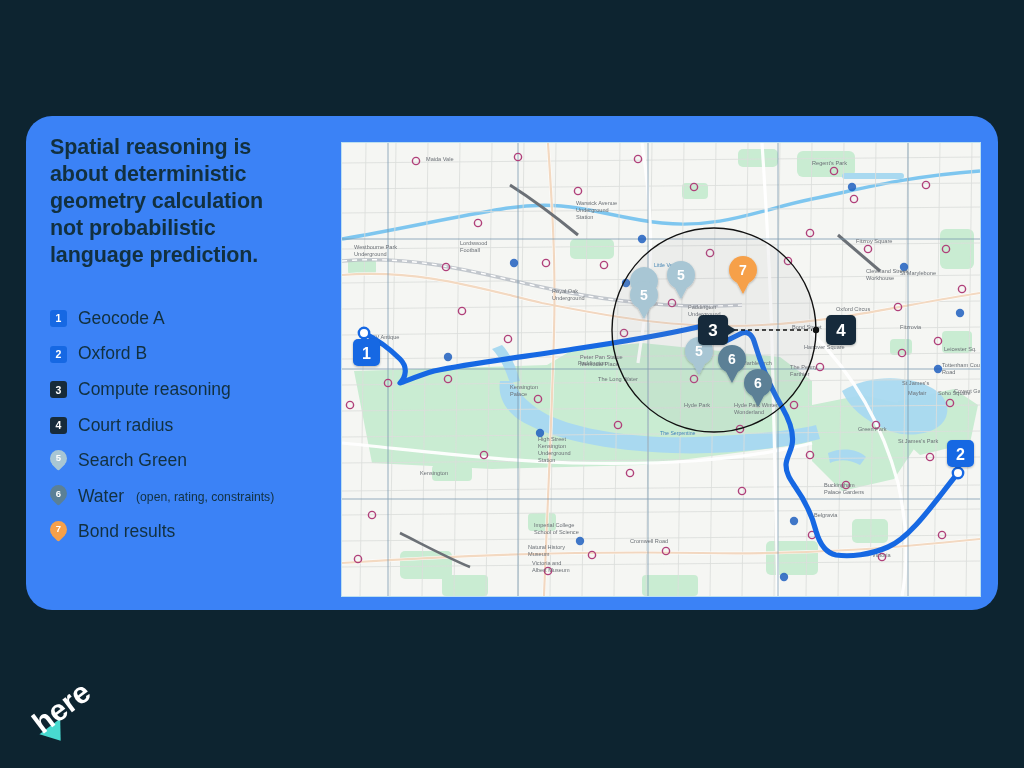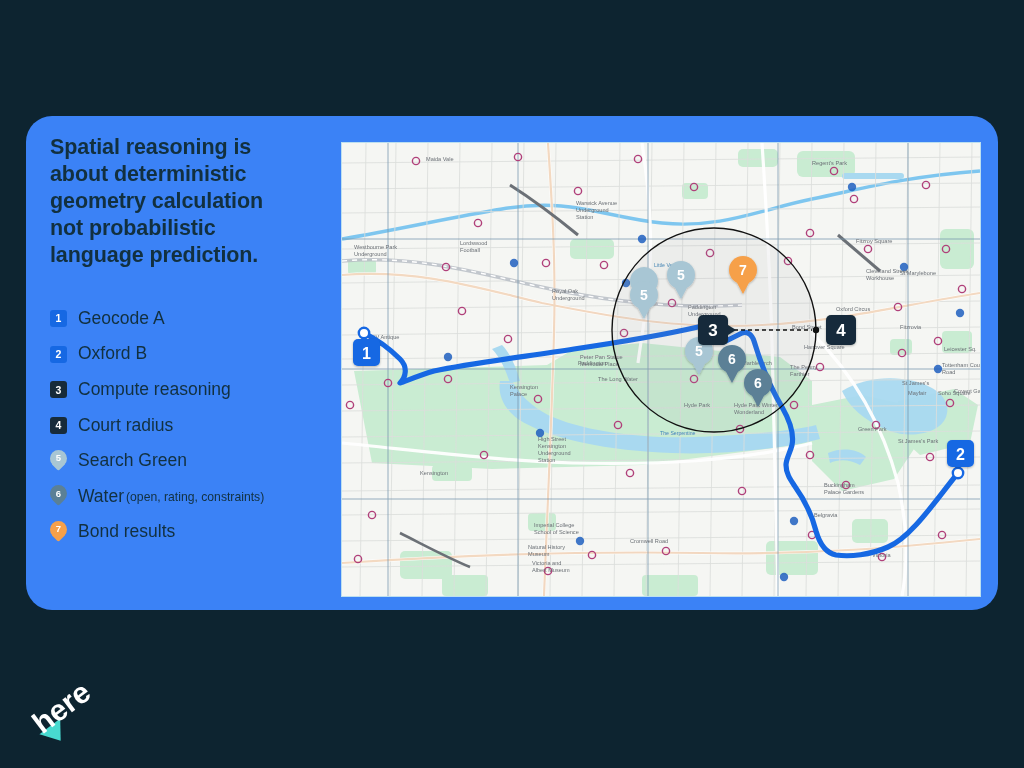--- a/index.html
+++ b/index.html
@@ -55,21 +55,21 @@
     color:#fff;font-size:9.5px;font-weight:bold;z-index:2;line-height:1;
   }
   .pin.light .head,.pin.light .tail{background:#a8c6d4;}
   .pin.slate .head,.pin.slate .tail{background:#5b8096;}
   .pin.orange .head,.pin.orange .tail{background:#f6a04a;}
 
   .step-label{
     font-size:17.5px;color:#12303f;line-height:1;
   }
   .step-sub{
-    font-size:12.2px;color:#12303f;margin-left:2px;line-height:1;
+    font-size:12.2px;color:#12303f;margin-left:12px;line-height:1;
   }
 
   
   .mapwrap{
     position:absolute;left:315px;top:26px;width:638px;height:453px;
     border:1.5px solid #bcdff0;background:#f5f6f4;overflow:hidden;
   }
   .mapsvg{display:block;width:100%;height:100%;}
 
   

